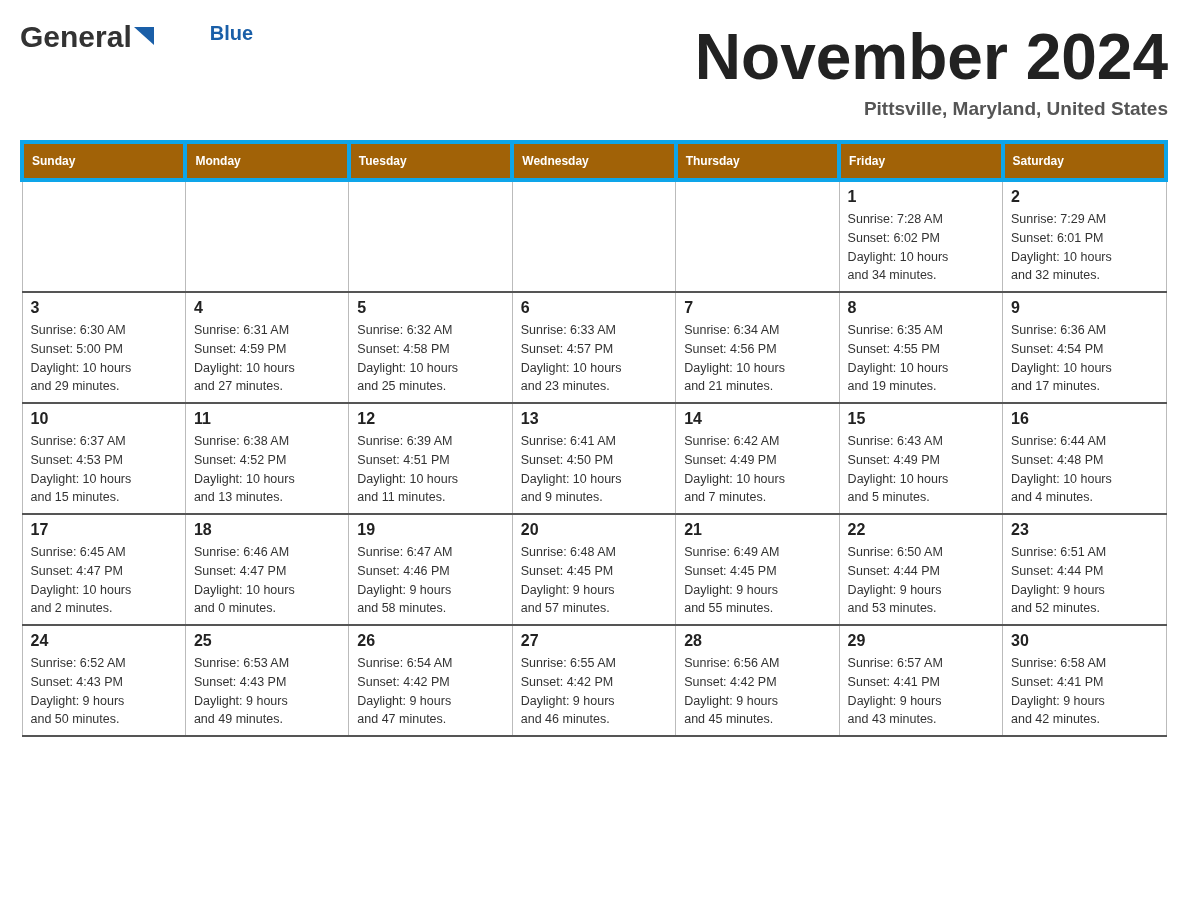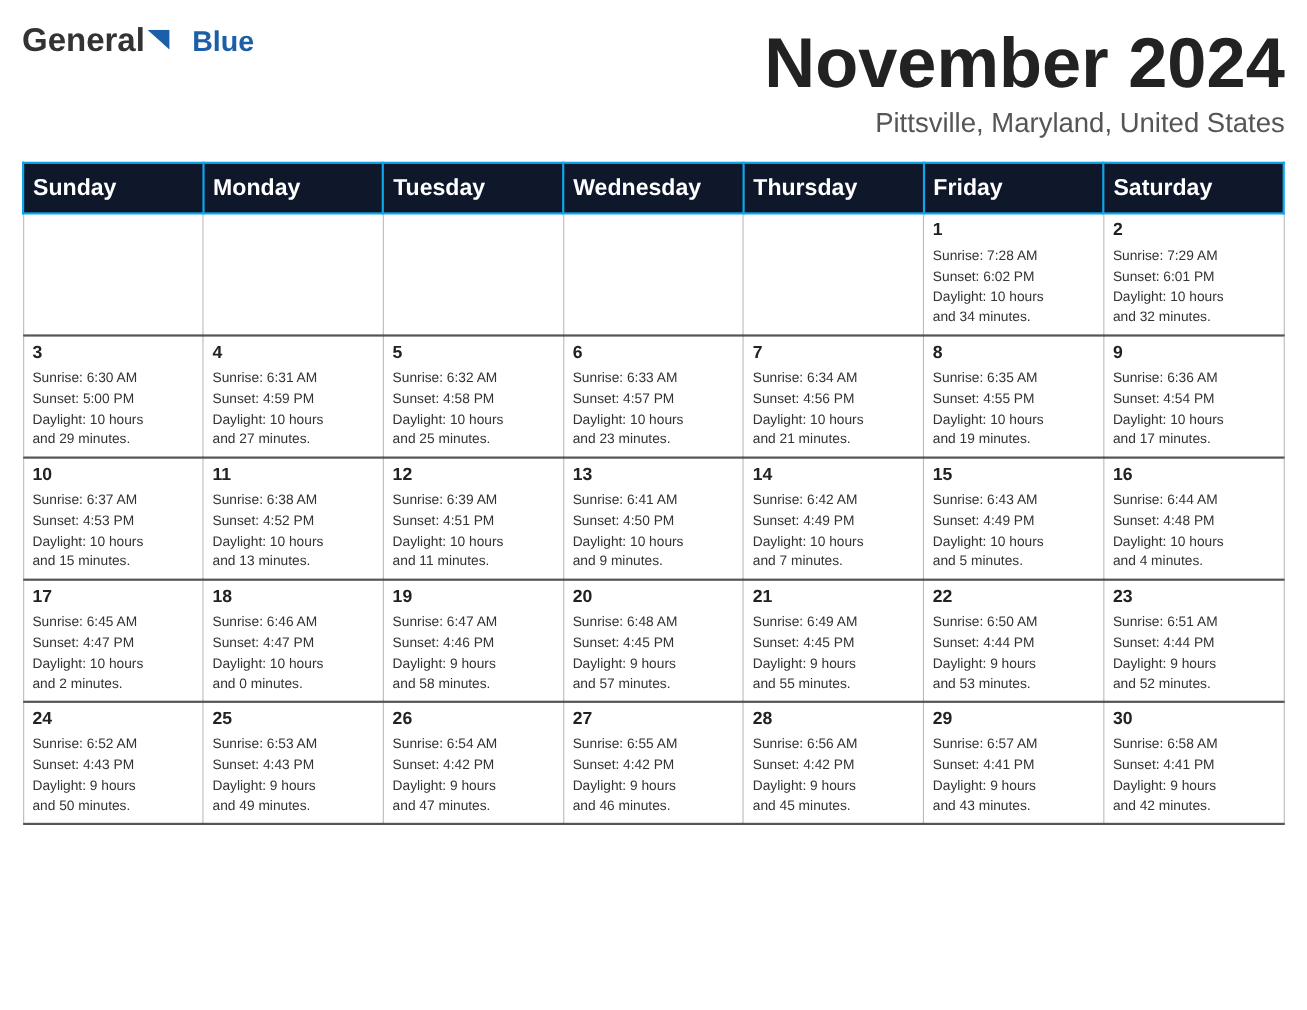--- a/index.html
+++ b/index.html
@@ -16,52 +16,52 @@
       align-items: flex-start;
       margin-bottom: 20px;
     }
     .logo {
       display: flex;
       flex-direction: row;
       align-items: flex-start;
     }
     .logo-blue {
       color: #1a5fa8;
-      font-size: 26px;
+      font-size: 20px;
       font-weight: bold;
       margin-top: 2px;
-      margin-left: 19px;
+      margin-left: 54px;
     }
     .title-block {
       text-align: right;
     }
     .title-block h1 {
       font-size: 64px;
       font-weight: bold;
       color: #222;
     }
     .title-block h2 {
-      font-size: 25px;
-      font-weight: normal;
+      font-size: 19px;
+      font-weight: bold;
       color: #555;
       margin-top: 4px;
     }
     .calendar {
       width: 100%;
       border-collapse: collapse;
       border: 1px solid #999;
     }
     .calendar th {
-      background-color: #0f172a;
+      background-color: #a16207;
       color: #fff;
       padding: 10px 8px;
-      font-size: 21px;
+      font-size: 12px;
       font-weight: bold;
       text-align: left;
-      border: 2px solid #0ea5e9;
+      border: 4px solid #0ea5e9;
     }
     .calendar td {
       vertical-align: top;
       padding: 6px 8px;
       border: 1px solid #bbb;
       width: calc(100% / 7);
       min-height: 110px;
       font-size: 13px;
       color: #333;
       background: #fff;

